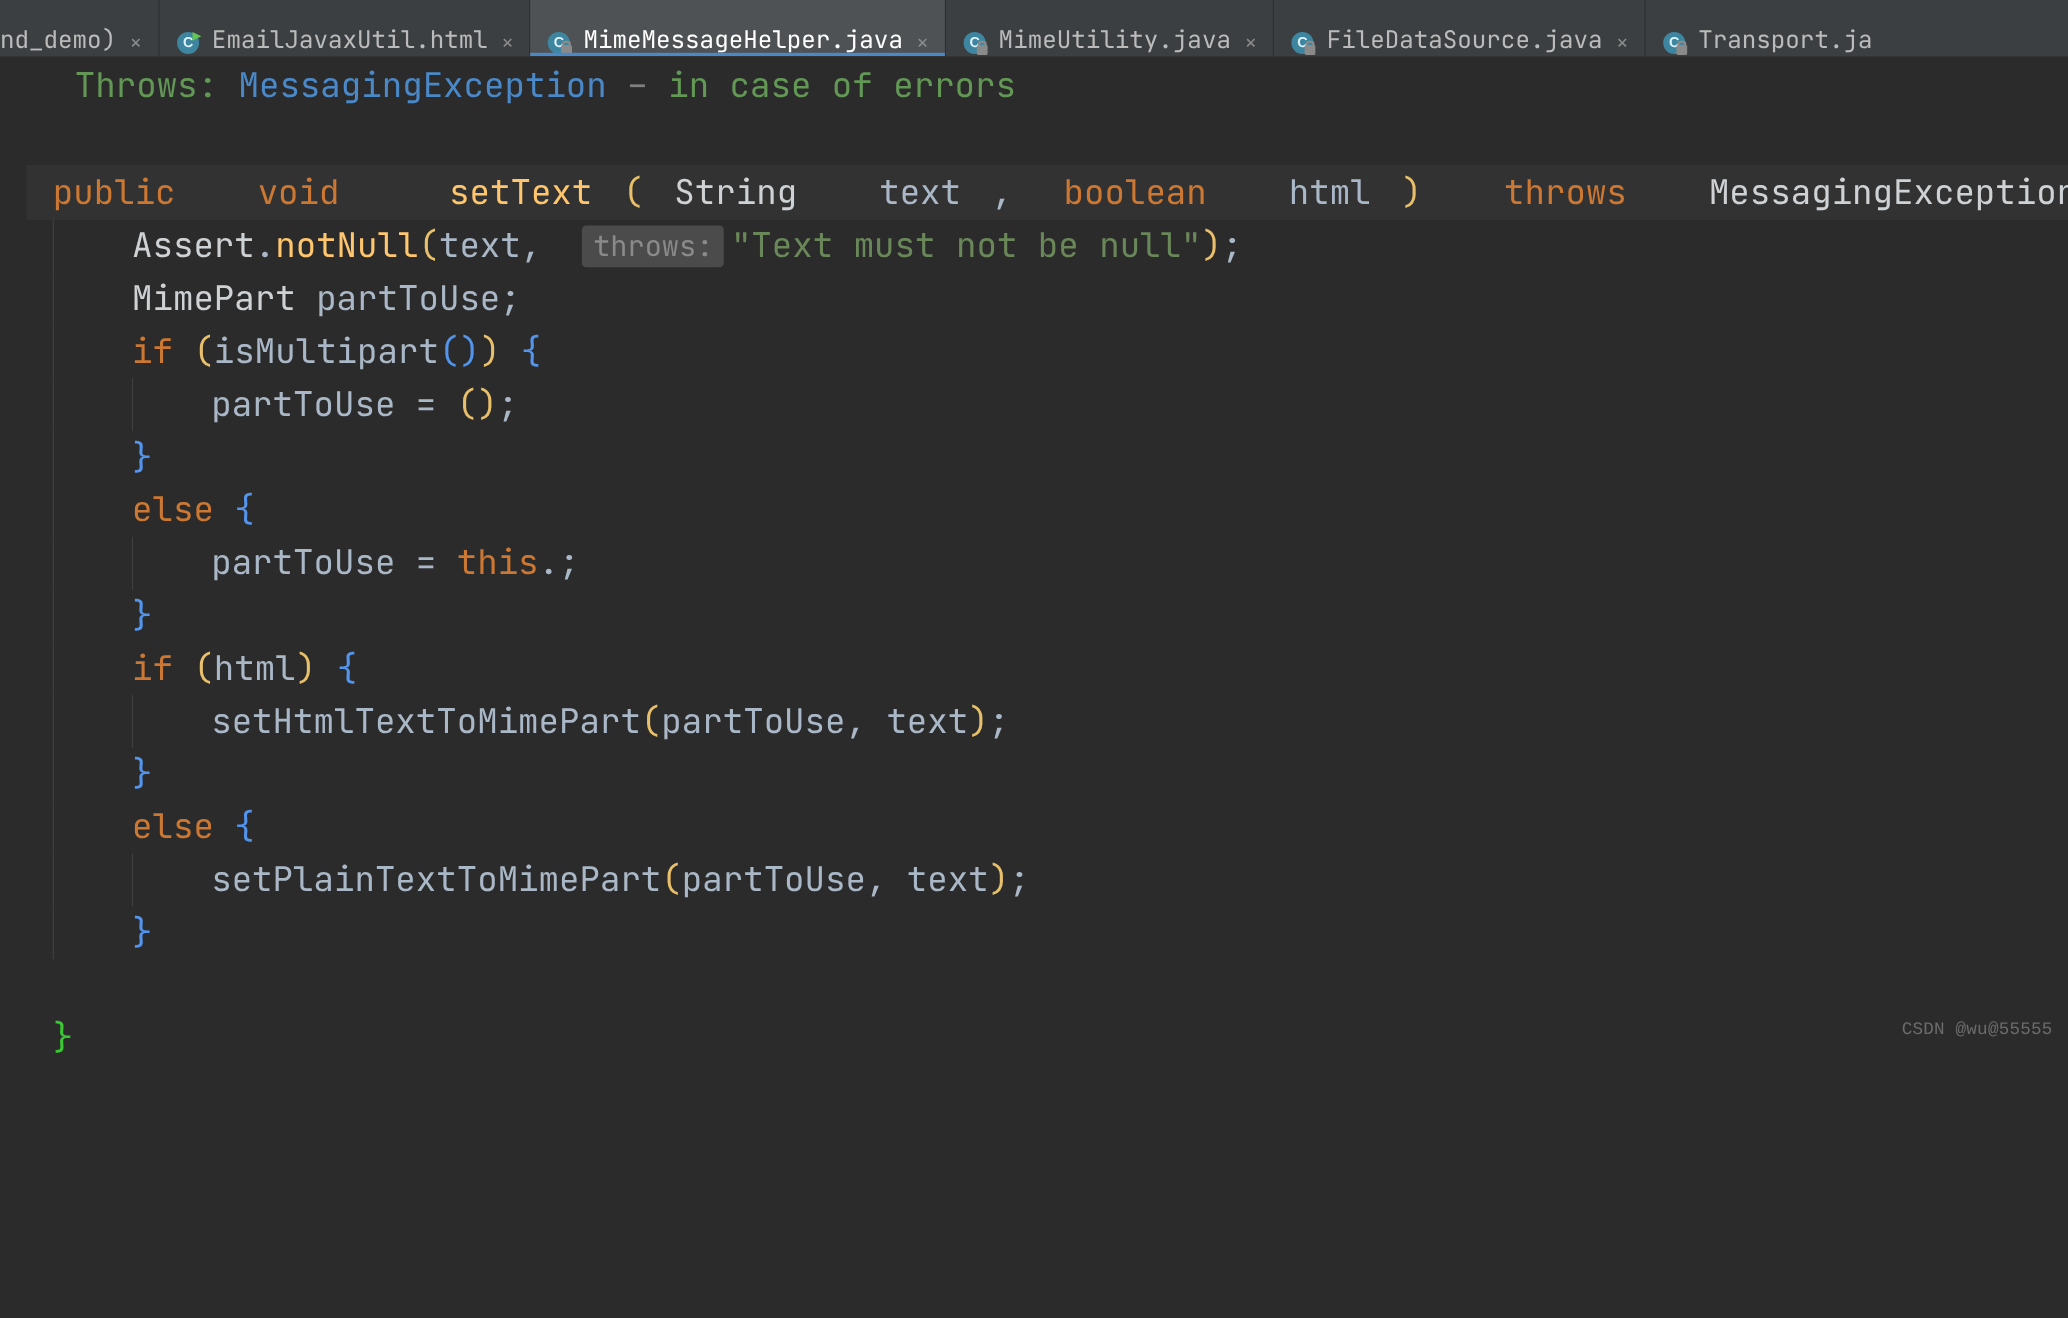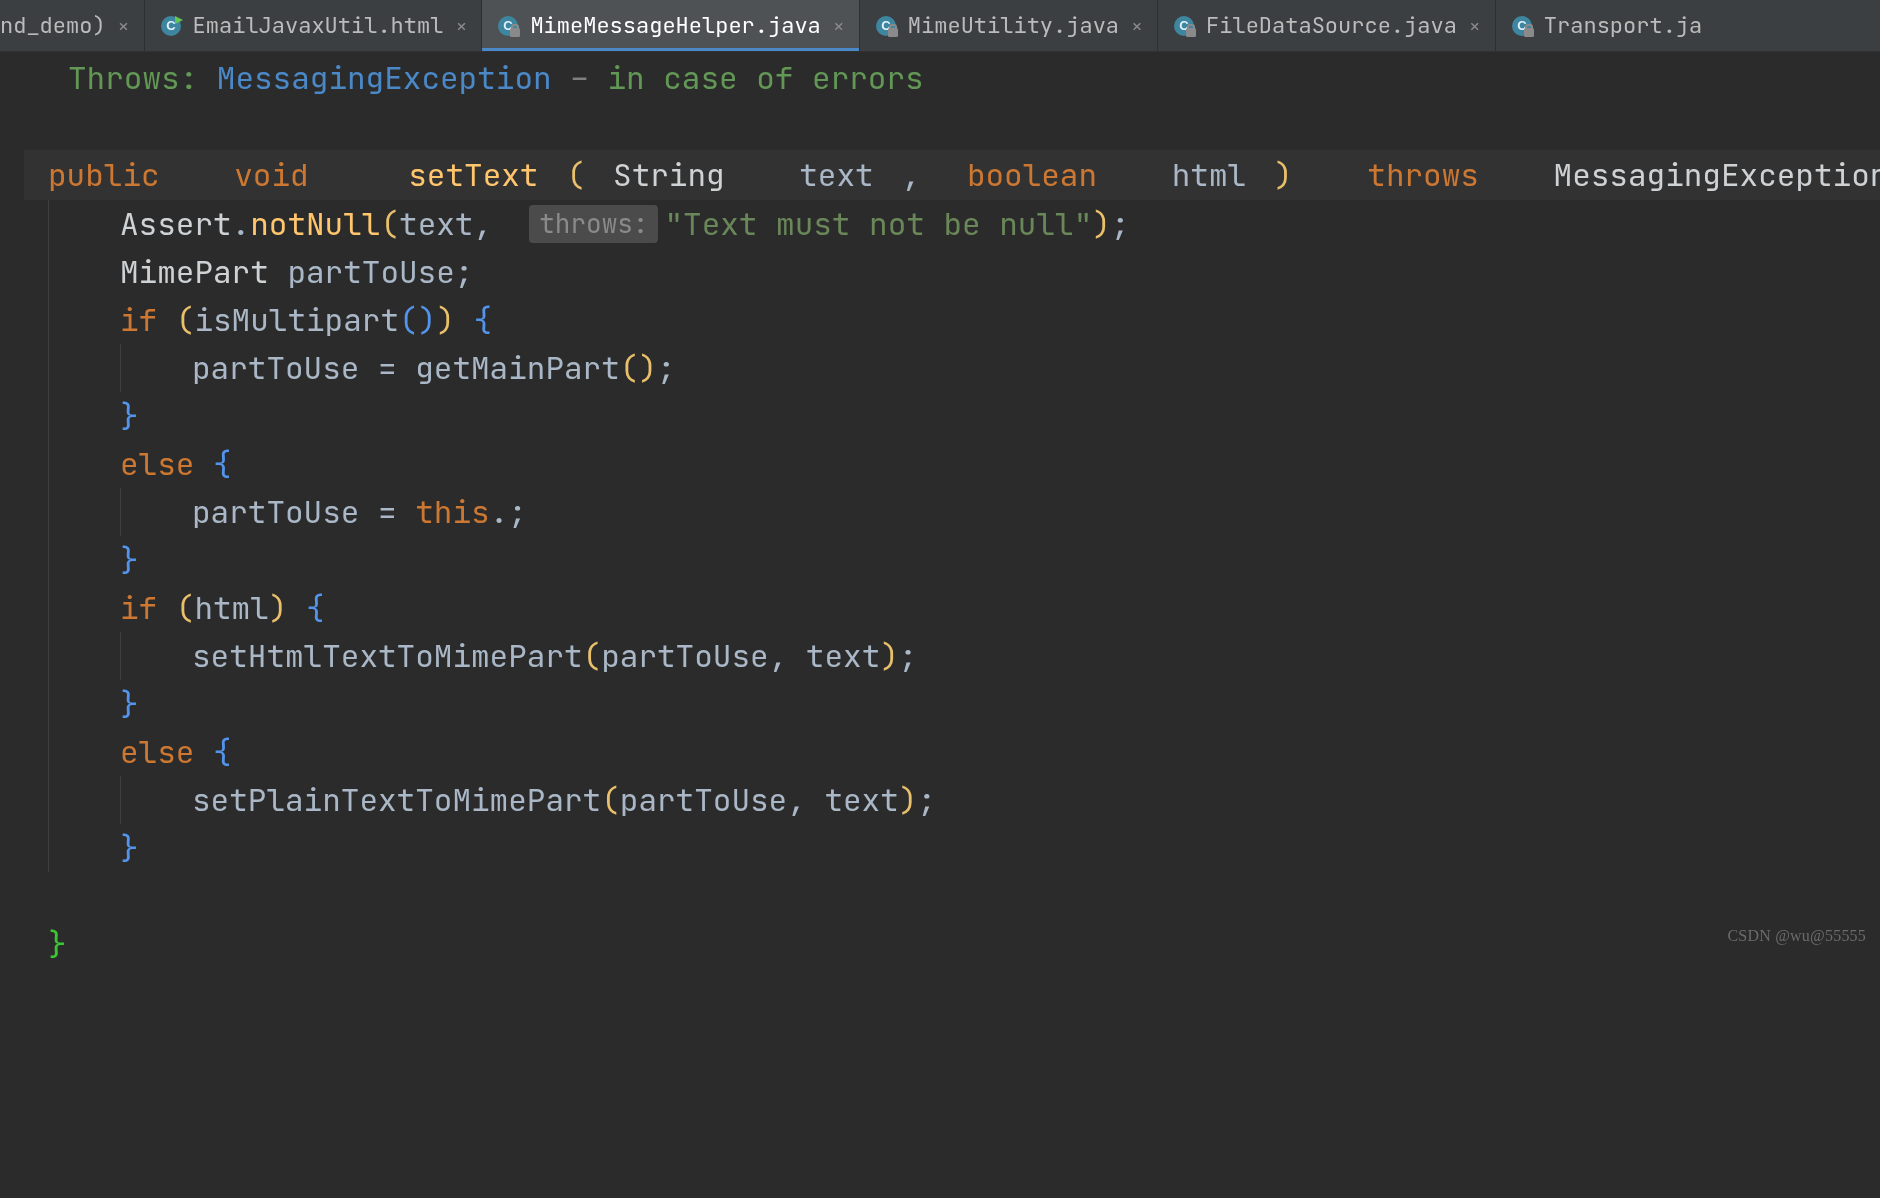--- a/index.html
+++ b/index.html
@@ -46,21 +46,21 @@
     align-items: stretch;
     height: 52px;
     background: var(--bg-tabbar);
     border-bottom: 1px solid #323232;
     font-size: 22px;
     white-space: nowrap;
     overflow: hidden;
   }
   .tab {
     display: flex;
-    align-items: center;
+    align-items: flex-end;
     gap: 10px;
     padding: 0 14px;
     color: var(--text-tab);
     border-right: 1px solid #2d2f30;
     position: relative;
     cursor: pointer;
   }
   .tab.active {
     background: var(--bg-tab-active);
     color: var(--text-tab-active);
@@ -135,21 +135,21 @@
     width: 3px; height: 38px;
     background: #bbbbbb;
     vertical-align: -7px;
     margin-right: -3px;
   }
   .watermark {
     position: absolute;
     right: 14px; bottom: 8px;
     font-size: 16px;
     color: var(--watermark);
-    font-family: Liberation Serif, serif;
+    font-family: Liberation Mono, monospace;
     letter-spacing: 0.2px;
   }
 </style>
 </head>
 <body>
 
 <div class="tabbar">
   <div class="tab tab-trunc-left">
     <span>nd_demo)</span>
     <span class="close">×</span>
@@ -249,21 +249,21 @@
     <span class="ind1"></span>
     <span class="typ">MimePart</span><span> </span><span>partToUse</span><span>;</span>
   </div>
 
   <div class="line">
     <span class="ind1"></span>
     <span class="kw">if</span><span> </span><span class="py">(</span><span>isMultipart</span><span class="pb">(</span><span class="pb">)</span><span class="py">)</span><span> </span><span class="pb">{</span>
   </div>
   <div class="line">
     <span class="ind1"></span><span class="ind2"></span>
-    <span>partToUse</span><span> = </span><span>getMainPart</span><span class="py">(</span><span class="py">)</span><span>;</span>
+    <span>partToUse</span><span> = </span><span class="py">(</span><span class="py">)</span><span>;</span>
   </div>
   <div class="line">
     <span class="ind1"></span><span class="pb">}</span>
   </div>
 
   <div class="line">
     <span class="ind1"></span>
     <span class="kw">else</span><span> </span><span class="pb">{</span>
   </div>
   <div class="line">

